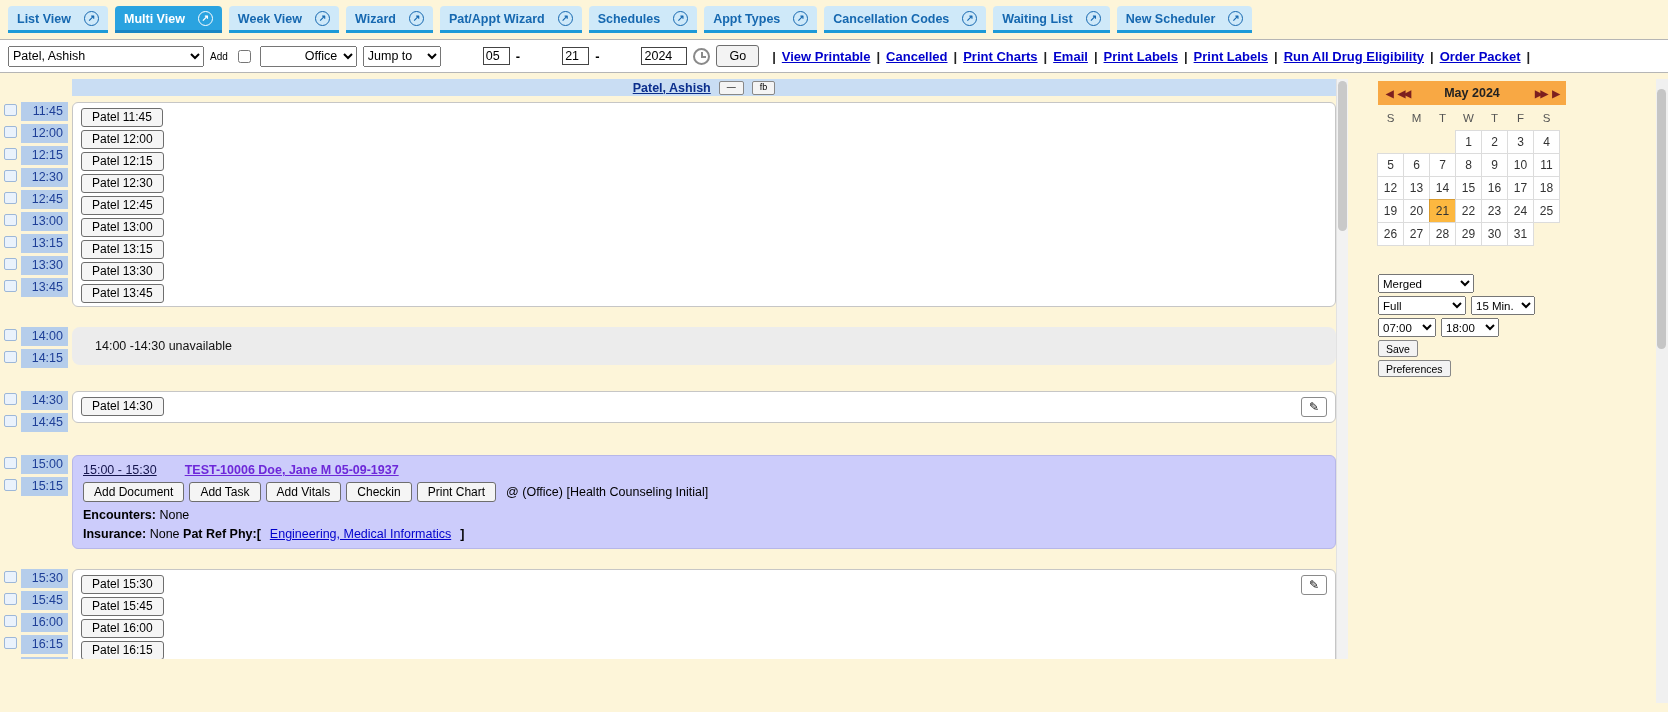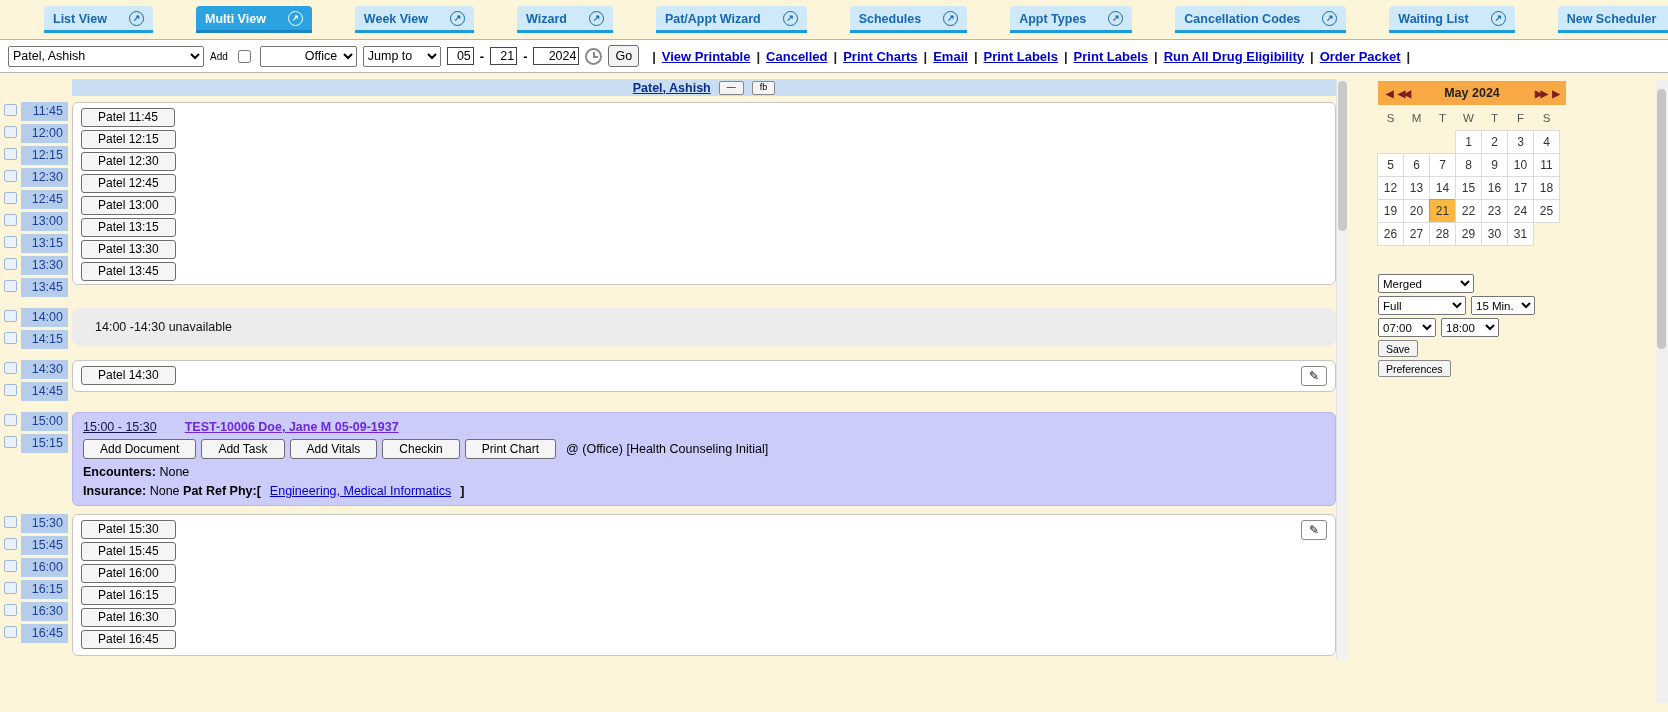--- a/index.html
+++ b/index.html
@@ -1,70 +1,70 @@
 <!DOCTYPE html>
 <html><head>
 <meta charset="utf-8">
 <style>
   * { box-sizing: border-box; }
   body { margin:0; font-family:"Liberation Sans", sans-serif; background:#fdf5d9; }
   .page { position:relative; width:1668px; height:712px; background:#fdf5d9; overflow:hidden; }
 
   
   .tabs { display:flex; gap:7px; padding:6px 0 0 8px; align-items:flex-end; }
-  .tab { display:flex; align-items:center; gap:22px; background:#cfe9f9; color:#1668b0;
+  .tab { display:flex; align-items:center; gap:13px; background:#cfe9f9; color:#1668b0;
          padding:5px 9px 4px; border-radius:4px 4px 0 0; border-bottom:3px solid #1d9ad8;
-         font-size:12.5px; font-weight:bold; cursor:pointer; white-space:nowrap;margin-left:36px; }
+         font-size:12.5px; font-weight:bold; cursor:pointer; white-space:nowrap; }
   .tab.active { background:#2aa3e0; color:#fff; border-bottom-color:#1a85c4; }
   .tab-icon { width:15px; height:15px; border:1.5px solid currentColor; border-radius:50%;
               font-size:9px; line-height:12px; text-align:center; display:inline-block; }
 
   
   .toolbar { margin-top:6px; background:#fff; border-top:1px solid #b5b5b5; border-bottom:1px solid #b5b5b5;
              padding:5px 8px; display:flex; align-items:center; gap:6px; font-size:13px; height:34px; }
   select { font-family:inherit; font-size:12.5px; height:21px; cursor:pointer; }
   .provider { width:196px; } .facility { width:97px;padding-left:40px; } .jump { width:78px; }
   .add-lbl { font-size:10px; }
-  .date-in { width:27px; height:18px; border:1px solid #444; font-size:12.5px; text-align:right; font-family:inherit; }
+  .date-in { width:27px; height:18px; border:1px solid #444; font-size:12.5px; text-align:left; font-family:inherit;margin-left:36px; }
   .w4 { width:46px; }
   .dash { font-weight:bold; }
   .clock { position:relative; width:17px; height:17px; border:2px solid #8a8a8a; border-radius:50%;
            display:inline-block; cursor:pointer; flex:none; }
   .clock::before { content:''; position:absolute; left:6px; top:2px; width:2px; height:5px; background:#8a8a8a; }
   .clock::after  { content:''; position:absolute; left:6px; top:6px; width:5px; height:2px; background:#8a8a8a; }
   button { font-family:inherit; cursor:pointer; }
-  .go-btn { height:22px; font-size:12.5px; padding:0 6px; border:1px solid #6e6e6e; background:#f3f3f3; border-radius:3px; }
+  .go-btn { height:22px; font-size:12.5px; padding:0 12px; border:1px solid #6e6e6e; background:#f3f3f3; border-radius:3px; }
   .links { display:flex; align-items:center; gap:3px; margin-left:4px; white-space:nowrap; }
   .tlink { color:#0000cc; text-decoration:underline; font-weight:bold; font-size:13px; cursor:pointer; }
   .sep { font-weight:bold; color:#222; margin:0 3px; }
 
   
   .content { display:flex; margin-top:6px; height:624px; }
   .main-viewport { width:1336px; height:580px; overflow:hidden; padding-left:4px; flex:none; }
 
   .sched-header-row { display:flex; gap:4px; margin-bottom:6px; }
   .time-col { width:64px; flex:none; }
   .sched-header { flex:1; background:#c9ddf3; height:17px; display:flex; align-items:center;
                   justify-content:center; gap:8px; font-size:12.5px; }
   .sched-provider-link { color:#0b2e8c; font-weight:bold; text-decoration:underline; cursor:pointer; }
   .mini-btn { height:14px; font-size:9px; line-height:9px; padding:0 7px; border:1px solid #888;
               background:#f4f4f4; border-radius:2px; }
 
-  .section-row { display:flex; gap:4px; align-items:flex-start; margin-bottom:8px; }
+  .section-row { display:flex; gap:4px; align-items:flex-start; margin-bottom:20px; }
   .time-row { display:flex; gap:4px; height:19px; margin-bottom:3px; }
   .slot-icon { width:13px; height:12px; margin-top:2px; background:#eaf2fc; border:1px solid #9db7d8;
                border-radius:2px; flex:none; cursor:pointer; }
   .time-cell { flex:1; background:#b5cdeb; color:#1e3f97; font-size:12.5px; text-align:right;
                padding-right:5px; line-height:19px; cursor:pointer; }
 
   .block { flex:1; position:relative; }
   .slot-block { background:#fff; border:1px solid #c6c6c6; border-radius:6px; padding:4px 8px; }
   .btn-row { height:19px; margin-bottom:3px; }
   .btn-row:last-child { margin-bottom:0; }
-  .slot-btn { height:19px; font-size:12px; padding:0 16px; border:1px solid #6e6e6e; background:#f5f5f5;
+  .slot-btn { height:19px; font-size:12px; padding:0 10px; border:1px solid #6e6e6e; background:#f5f5f5;
               border-radius:3px; }
   .edit-btn { position:absolute; top:5px; right:8px; width:26px; height:20px; border:1px solid #8a8a8a;
               background:#fff; border-radius:3px; font-size:12px; line-height:14px; padding:0; }
 
   .unavail-block { background:#ececec; border-radius:8px; height:38px; display:flex; align-items:center;
                    padding:0 23px; font-size:12.5px; color:#111; }
 
   .appt-block { background:#ccccfb; border:1px solid #b7b7e8; border-radius:6px; padding:7px 10px; font-size:12.5px; }
   .appt-line1 { margin-bottom:5px; }
   .appt-time-link { color:#15154d; text-decoration:underline; margin-right:28px; cursor:pointer; }
@@ -232,20 +232,21 @@
                 <span class="slot-icon"></span>
                 <span class="time-cell">13:30</span>
               </div>
               <div class="time-row">
                 <span class="slot-icon"></span>
                 <span class="time-cell">13:45</span>
               </div>
             </div>
             <div class="block slot-block">
               <div class="btn-row"><button class="slot-btn">Patel 11:45</button></div>
+              <div class="btn-row"><button class="slot-btn">Patel 12:00</button></div>
               <div class="btn-row"><button class="slot-btn">Patel 12:15</button></div>
               <div class="btn-row"><button class="slot-btn">Patel 12:30</button></div>
               <div class="btn-row"><button class="slot-btn">Patel 12:45</button></div>
               <div class="btn-row"><button class="slot-btn">Patel 13:00</button></div>
               <div class="btn-row"><button class="slot-btn">Patel 13:15</button></div>
               <div class="btn-row"><button class="slot-btn">Patel 13:30</button></div>
               <div class="btn-row"><button class="slot-btn">Patel 13:45</button></div>
             </div>
           </div>
           <div class="section-row">

